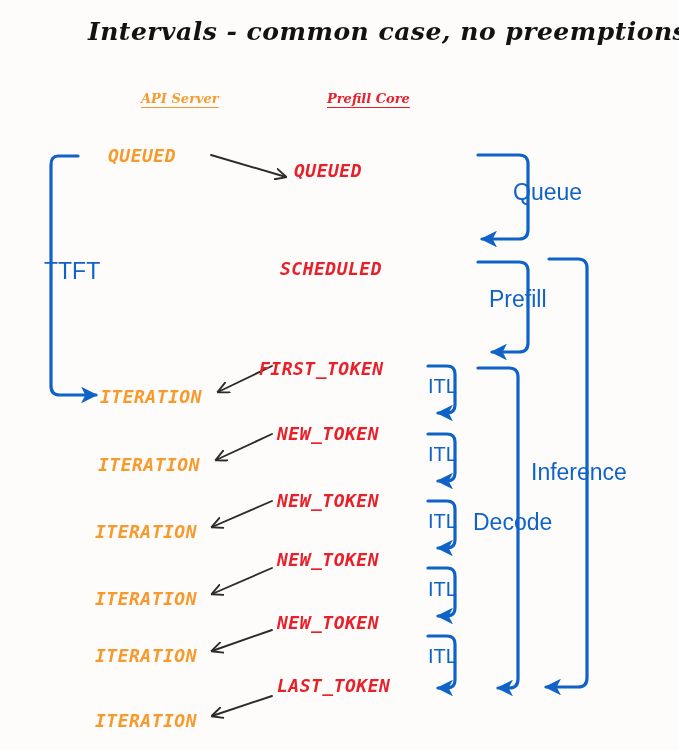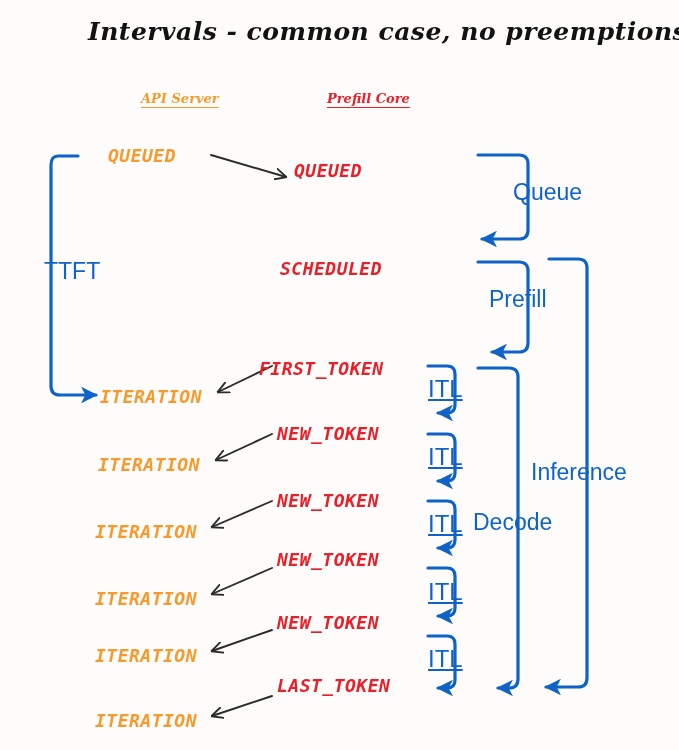--- a/index.html
+++ b/index.html
@@ -10,21 +10,21 @@
   .title{font-family:"DejaVu Serif",serif;font-style:italic;font-weight:bold;
          font-size:25px;color:#121212;letter-spacing:.5px;}
   .hdr{font-family:"DejaVu Serif",serif;font-style:italic;font-weight:bold;font-size:13px;
        text-decoration:underline;text-underline-offset:4px;margin-left:37px;}
   .hdr.api{color:#F79A2E;}
   .hdr.eng{color:#E8202A;}
   .state{font-family:"DejaVu Sans Mono",monospace;font-style:italic;font-weight:bold;font-size:18px;letter-spacing:.5px;}
   .state.api{color:#F79A2E;}
   .state.eng{color:#E8202A;}
   .blue{font-family:"Liberation Sans",sans-serif;font-size:23px;color:#0F62C8;font-weight:400;}
-  .blue.small{font-size:24px;text-decoration:underline;}
+  .blue.small{font-size:20px;}
 </style>
 </head>
 <body>
 
 <div id="stage">
 
   <svg class="layer" viewBox="0 0 679 750" xmlns="http://www.w3.org/2000/svg">
     <defs>
       <marker id="bluehead" viewBox="0 0 10 10" refX="9" refY="5" markerWidth="5.2" markerHeight="5.2" orient="auto-start-reverse">
         <path d="M 0 0 L 10 5 L 0 10 L 2.6 5 z" fill="#0F62C8"></path>

